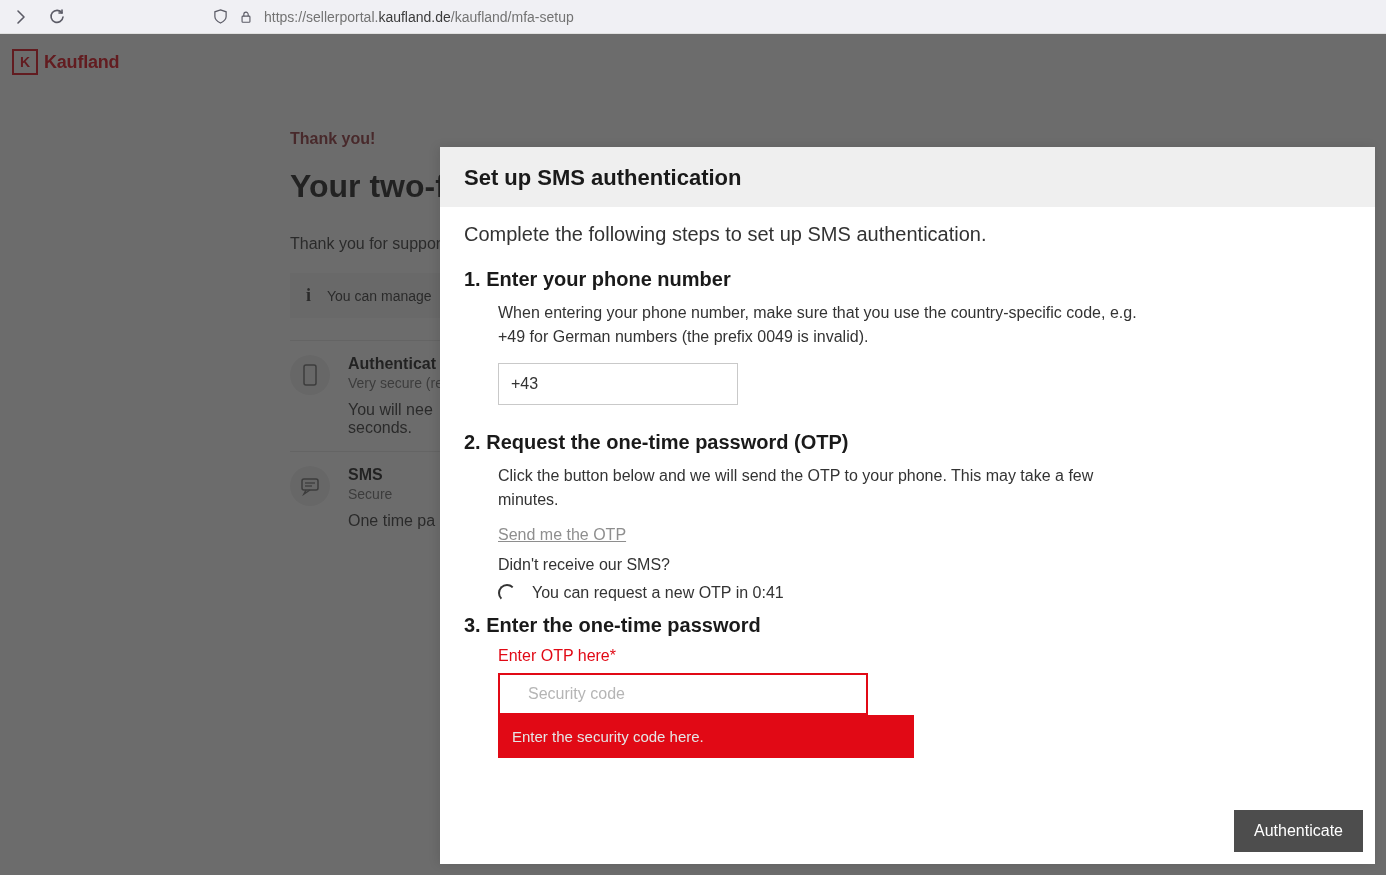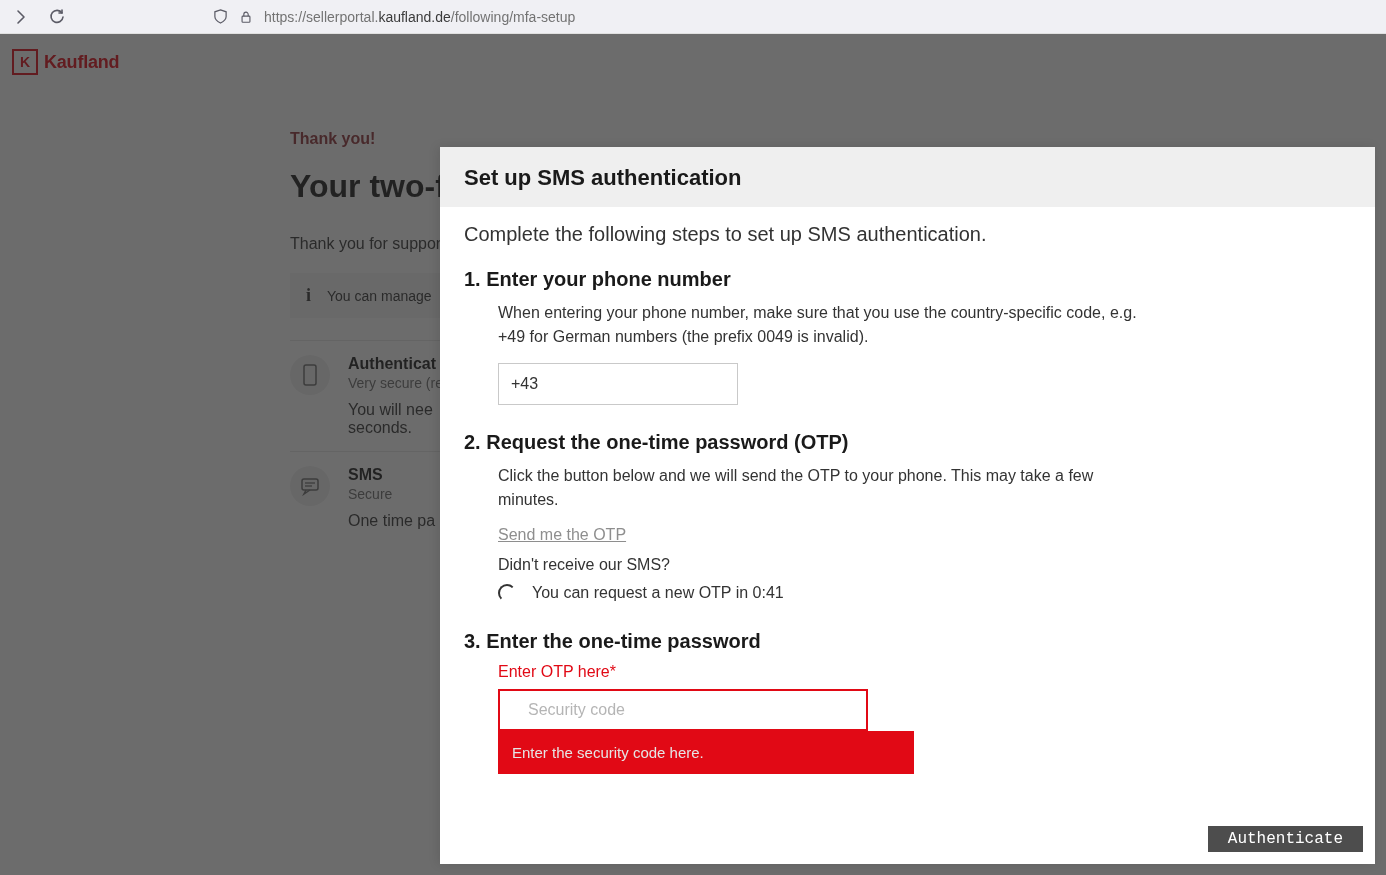--- a/index.html
+++ b/index.html
@@ -188,21 +188,21 @@
     }
     .didnt {
       margin-left: 34px;
       font-size: 16px; color: #333;
       margin-bottom: 10px;
     }
     .timer-row {
       margin-left: 34px;
       display: flex; align-items: flex-end; gap: 16px;
       font-size: 16px; color: #333;
-      margin-bottom: 28px;
+      margin-bottom: 12px;
     }
     .spinner {
       width: 18px; height: 18px;
       border: 2px solid #333;
       border-right-color: transparent;
       border-bottom-color: transparent;
       border-radius: 50%;
     }
 
     .otp-label {
@@ -231,24 +231,23 @@
       font-size: 15px;
     }
 
     .auth-btn {
       position: absolute;
       right: 12px;
       bottom: 12px;
       background: #4d4d4d;
       color: #fff;
       border: none;
-      padding: 4px 20px;
+      padding: 12px 20px;
       font-size: 16px;
       cursor: pointer;
-      font-family: Liberation Mono, monospace;
     }
   </style>
 </head>
 <body>
 
 <div class="browser-chrome">
   <div class="nav-arrow">
     <svg width="16" height="16" viewBox="0 0 16 16">
         <path d="M5 2 L11 8 L5 14" fill="none" stroke="#5b5b66" stroke-width="1.6" stroke-linecap="round" stroke-linejoin="round"></path>
       </svg>
@@ -265,21 +264,21 @@
           <path d="M8 1 L14 3 V8 C14 12 8 15 8 15 C8 15 2 12 2 8 V3 Z" fill="none" stroke="#5b5b66" stroke-width="1.3"></path>
         </svg>
     </span>
     <span class="addr-icon">
       <svg width="14" height="14" viewBox="0 0 16 16">
           <rect x="3.5" y="7" width="9" height="7" rx="1" fill="none" stroke="#5b5b66" stroke-width="1.3"></rect>
           <path d="M5.5 7 V5 a2.5 2.5 0 0 1 5 0 V7" fill="none" stroke="#5b5b66" stroke-width="1.3"></path>
         </svg>
     </span>
     <span class="addr-text">
-      <span>https://sellerportal.</span><span class="bold">kaufland.de</span><span>/following/mfa-setup</span>
+      <span>https://sellerportal.</span><span class="bold">kaufland.de</span><span>/kaufland/mfa-setup</span>
     </span>
   </div>
 </div>
 
 <div class="page-header">
   <div class="logo">
     <div class="logo-square">
         <span class="logo-k">K</span>
       </div>
     <span class="logo-text">Kaufland</span>

